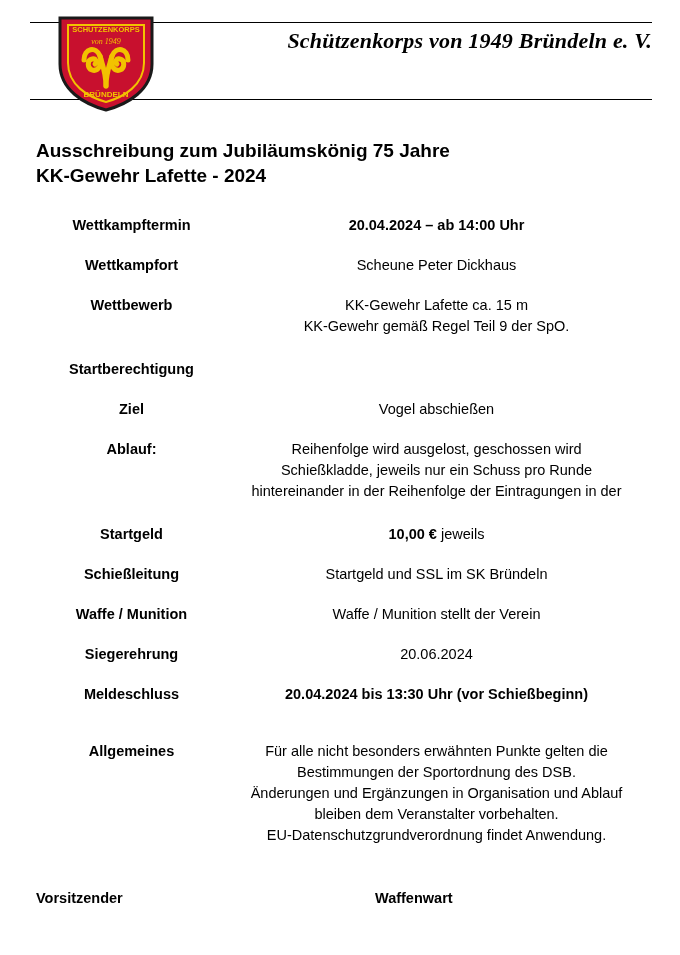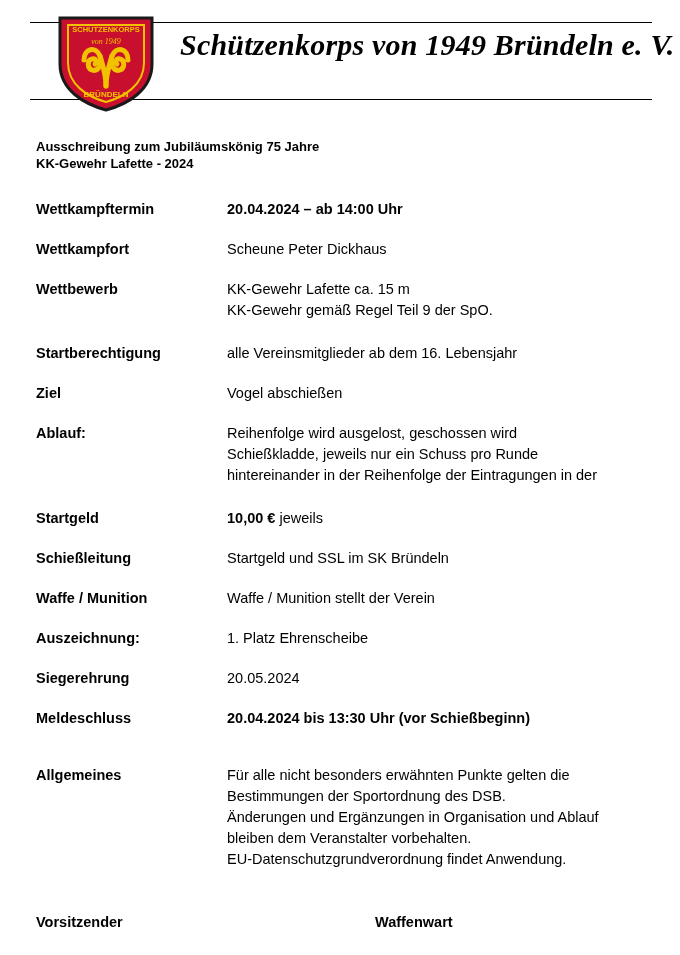--- a/index.html
+++ b/index.html
@@ -53,46 +53,47 @@
     height: 1px;
     background: #000000;
   }
   .rule.top { top: 0; }
   .rule.bottom { bottom: 0; }
   .club-title {
     position: absolute;
     left: 150px;
     right: 0;
     top: 18px;
-    text-align: center;
+    text-align: right;
     font-family: "Liberation Serif", serif;
     font-style: italic;
     font-weight: bold;
-    font-size: 30px;
+    font-size: 22px;
     letter-spacing: 0.2px;
     white-space: nowrap;
   }
 
   
   .doc-title {
     margin: 18px 34px 0 36px;
-    font-size: 13px;
+    font-size: 19px;
     font-weight: bold;
     line-height: 1.33;
   }
   .doc-title .line2 { display: block; }
 
   
   .details {
     margin: 26px 34px 0 36px;
   }
   .row {
     display: flex;
     align-items: flex-start;
     margin-bottom: 19px;
+    text-align: center;
   }
   .row .label {
     width: 191px;
     flex: 0 0 191px;
     font-size: 14.5px;
     font-weight: bold;
     line-height: 1.45;
   }
   .row .value {
     flex: 1 1 auto;
@@ -179,23 +180,20 @@
     <div class="row tall">
       <div class="label">Wettbewerb</div>
       <div class="value">
         <span class="vline">KK-Gewehr Lafette ca. 15 m</span>
         <span class="vline">KK-Gewehr gemäß Regel Teil 9 der SpO.</span>
       </div>
     </div>
 
     <div class="row">
       <div class="label">Startberechtigung</div>
-      <div class="value">
-        <span class="vline">alle Vereinsmitglieder ab dem 16. Lebensjahr</span>
-      </div>
     </div>
 
     <div class="row">
       <div class="label">Ziel</div>
       <div class="value">
         <span class="vline">Vogel abschießen</span>
       </div>
     </div>
 
     <div class="row tall">
@@ -221,31 +219,25 @@
       </div>
     </div>
 
     <div class="row">
       <div class="label">Waffe / Munition</div>
       <div class="value">
         <span class="vline">Waffe / Munition stellt der Verein</span>
       </div>
     </div>
 
-    <div class="row">
-      <div class="label">Auszeichnung:</div>
-      <div class="value">
-        <span class="vline">1. Platz Ehrenscheibe</span>
-      </div>
-    </div>
 
     <div class="row">
       <div class="label">Siegerehrung</div>
       <div class="value">
-        <span class="vline">20.05.2024</span>
+        <span class="vline">20.06.2024</span>
       </div>
     </div>
 
     <div class="row">
       <div class="label">Meldeschluss</div>
       <div class="value bold">
         <span class="vline">20.04.2024 bis 13:30 Uhr (vor Schießbeginn)</span>
       </div>
     </div>
 

